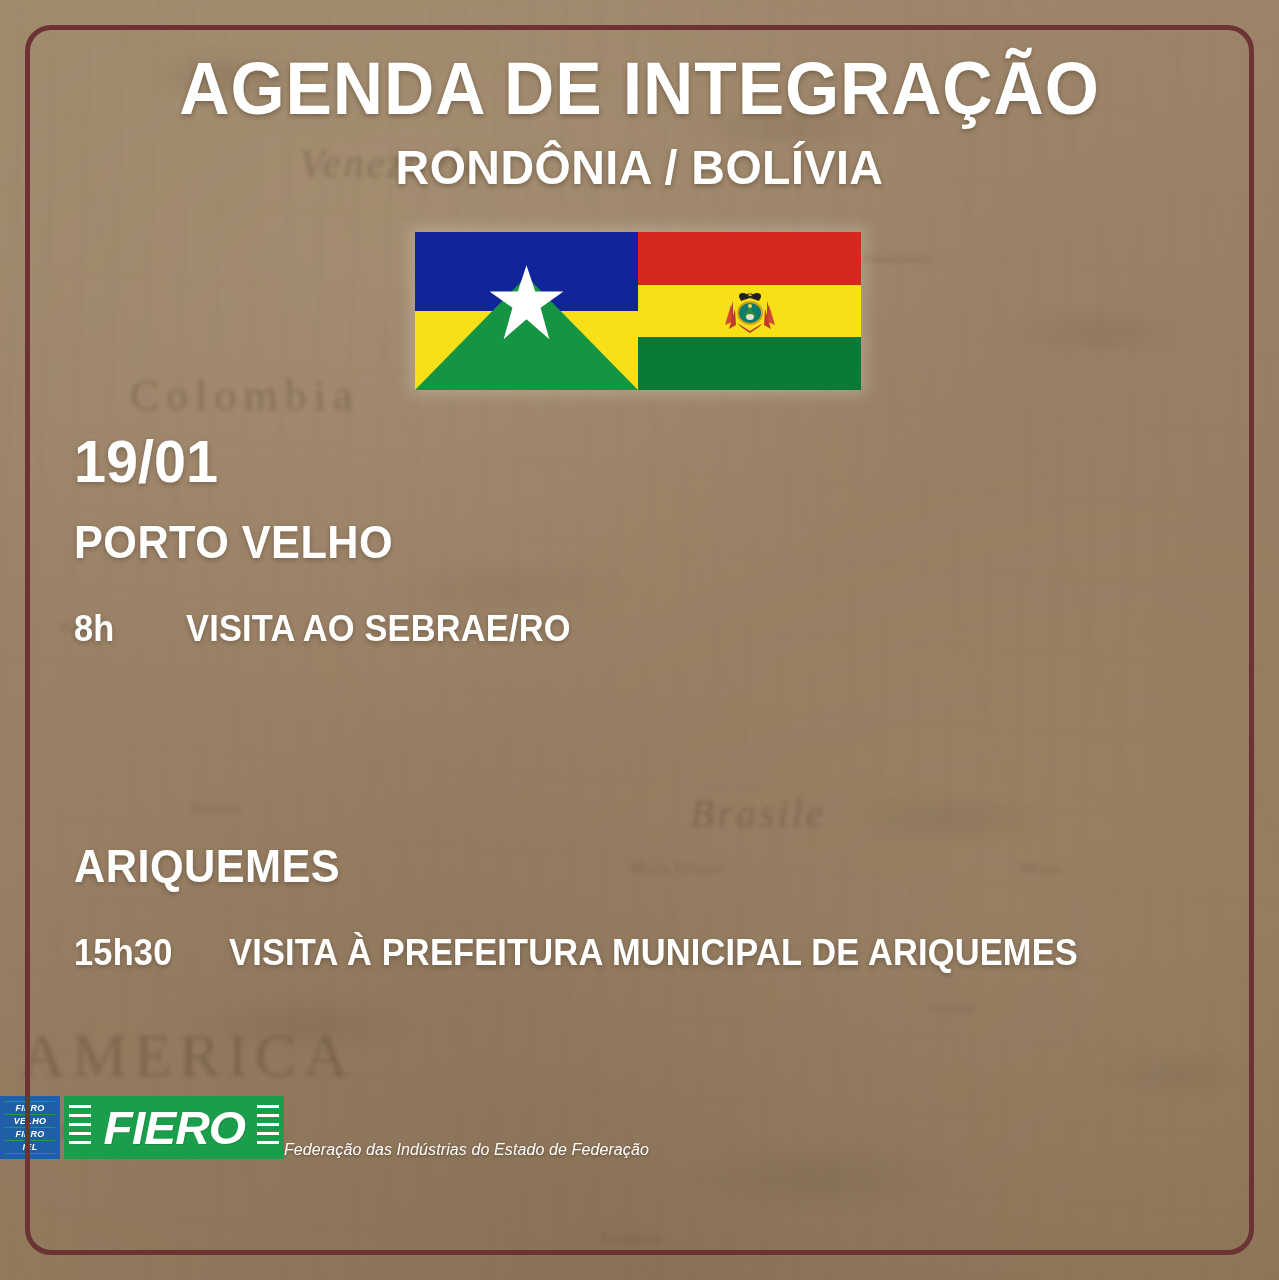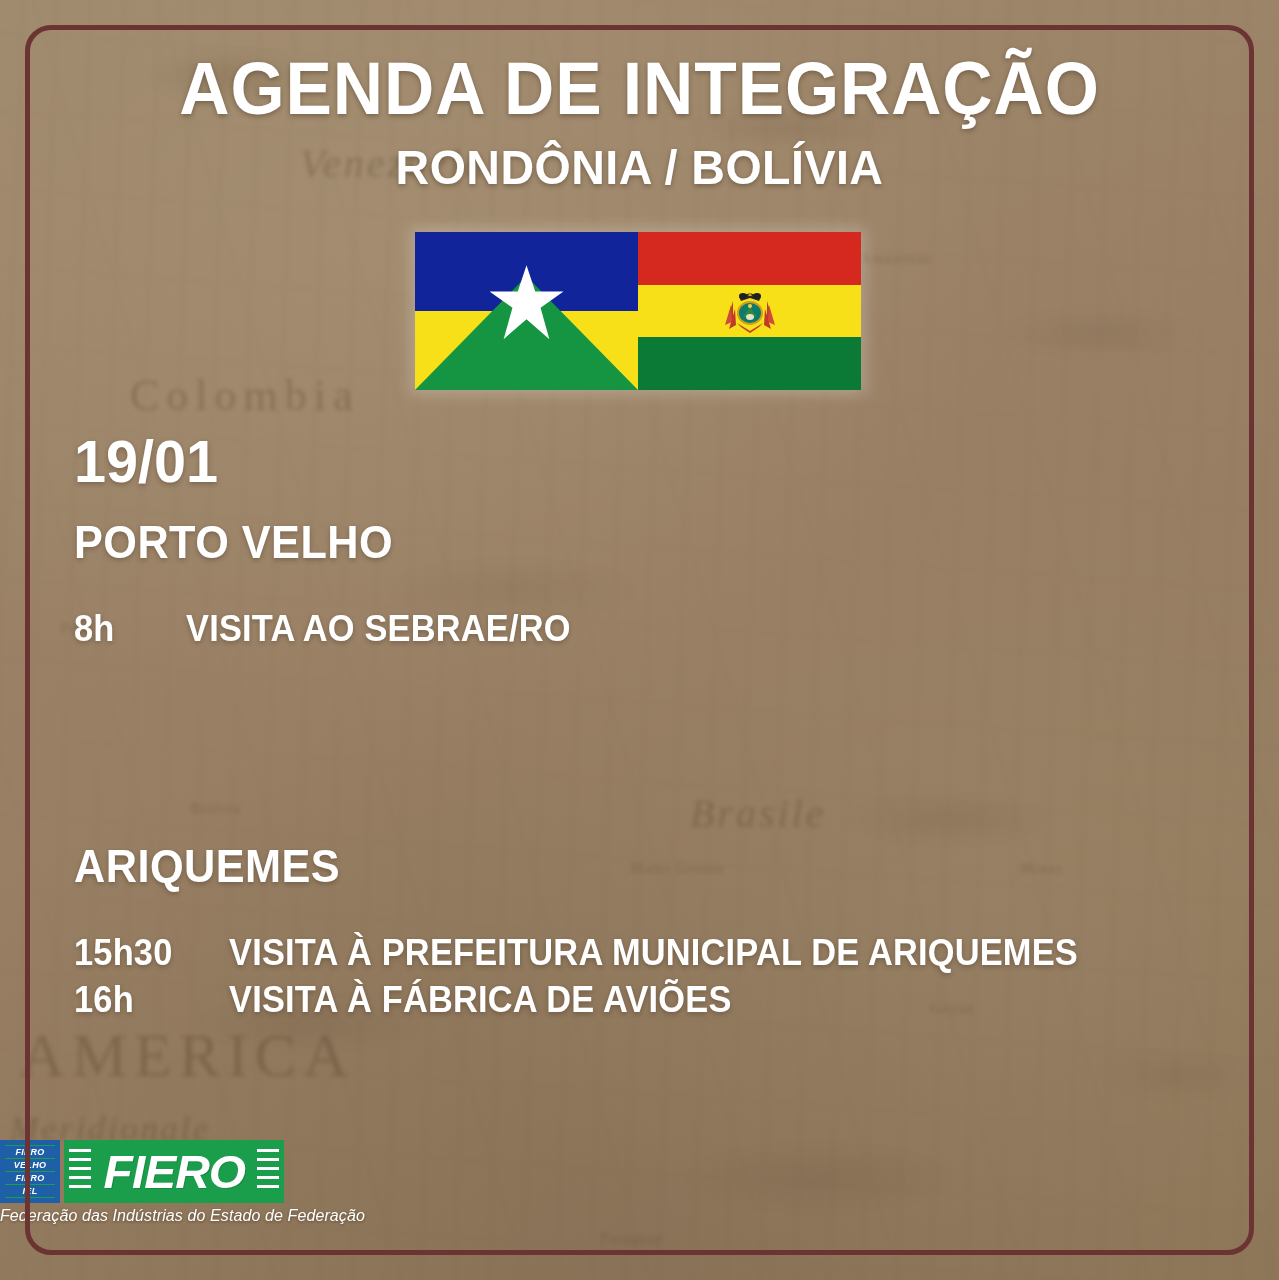--- a/index.html
+++ b/index.html
@@ -165,22 +165,22 @@
     transform-origin:left center;
     white-space:nowrap;
     text-shadow:0 2px 5px rgba(40,25,12,.3);
   }
   .sched-pv .t { width:112px; }
   .sched-ar .t { width:155px; }
 
   
   .logo {
     position:absolute;
-    left:0; top:1140px; width:100%;
-    display:flex; flex-direction:column; align-items:flex-start;
+    left:0; top:1096px; width:100%;
+    display:flex; align-items:flex-end;
   }
   .logo-marks { display:flex; align-items:stretch; height:63px; }
   .logo-blue {
     width:60px; background:#1f5fa8;
     display:flex; flex-direction:column;
     align-items:center; justify-content:center;
     padding:4px 0;
   }
   .logo-blue .bl {
     color:#ffffff; font-size:9px; font-weight:bold;
@@ -288,24 +288,20 @@
       <div class="d">VISITA AO SEBRAE/RO</div>
     </div>
   </div>
 
   <div class="city city-ar">ARIQUEMES</div>
   <div class="sched sched-ar">
     <div class="row">
       <div class="t">15h30</div>
       <div class="d">VISITA À PREFEITURA MUNICIPAL DE ARIQUEMES</div>
     </div>
-    <div class="row">
-      <div class="t">16h</div>
-      <div class="d">VISITA À FÁBRICA DE AVIÕES</div>
-    </div>
   </div>
 
   <div class="logo">
     <div class="logo-marks">
       <div class="logo-blue">
         <div class="bl">FIERO</div>
         <div class="bl">VELHO</div>
         <div class="bl">FIERO</div>
         <div class="bl">IEL</div>
       </div>

